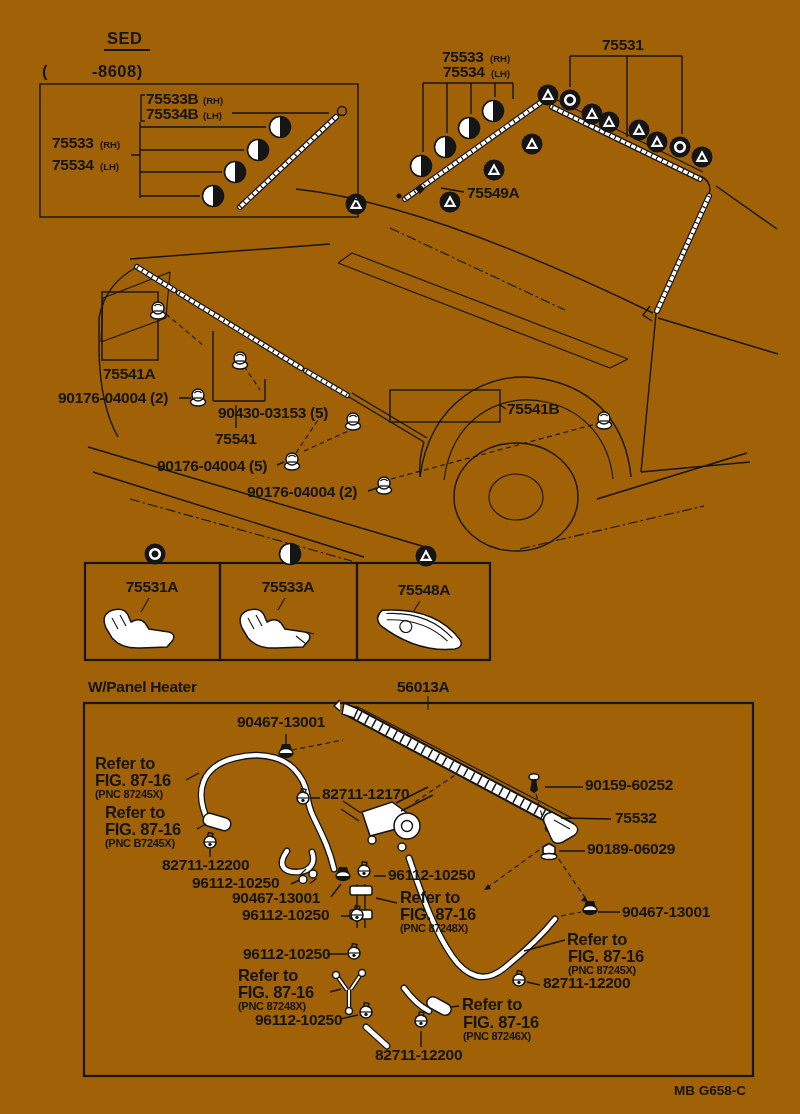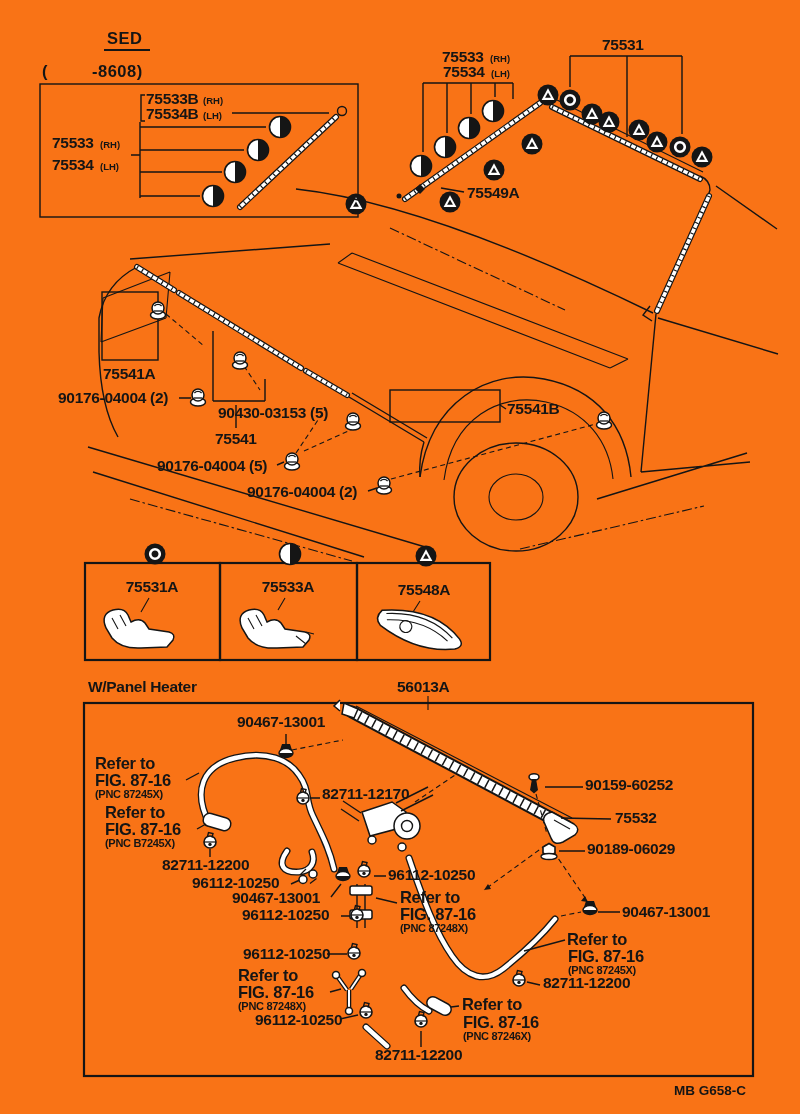--- a/index.html
+++ b/index.html
@@ -1,16 +1,16 @@
 <!DOCTYPE html>
 <html><head>
 <meta charset="utf-8">
 <style>
   html,body{margin:0;padding:0;background:#fff}
-  .stage{position:relative;width:800px;height:1114px;background:#f97316;overflow:hidden;
+  .stage{position:relative;width:800px;height:1114px;background:#a16207;overflow:hidden;
          font-family:"Liberation Sans",sans-serif}
   svg{position:absolute;left:0;top:0}
   text{fill:#151515;font-weight:bold;font-family:"Liberation Sans",sans-serif}
   .t{font-size:15.5px;letter-spacing:-0.3px}
   .ts{font-size:9.5px}
   .tr{font-size:16.5px;letter-spacing:-0.3px}
   .tp{font-size:11px;letter-spacing:-0.3px}
   .thead{font-size:16.5px;letter-spacing:0.5px}
   .tfoot{font-size:13.5px}
   .mid{text-anchor:middle}

